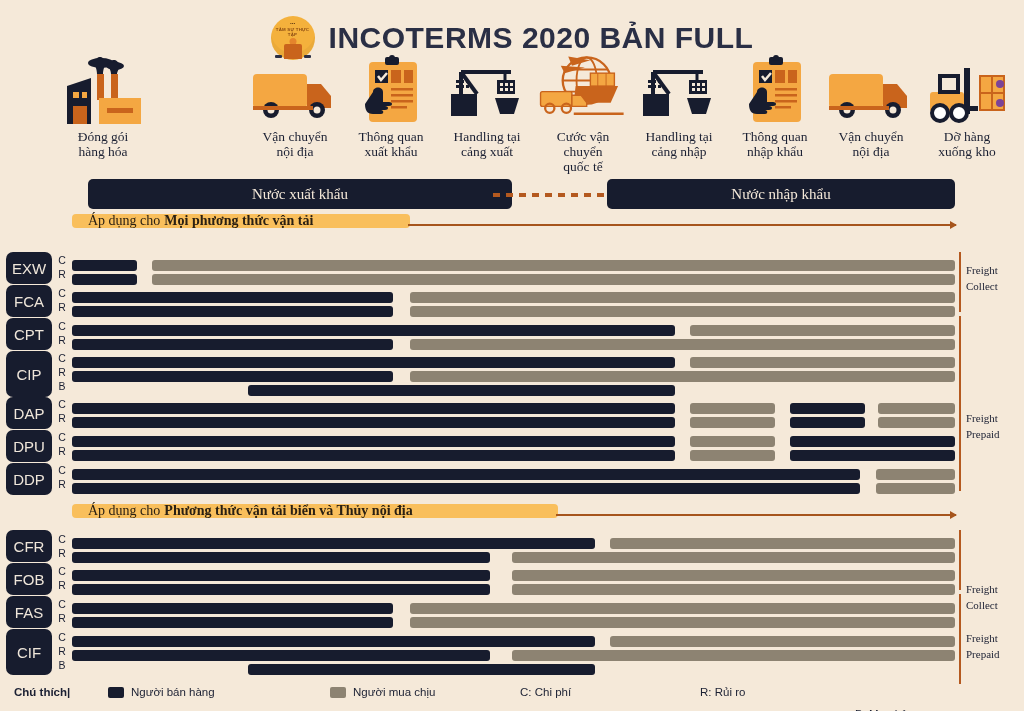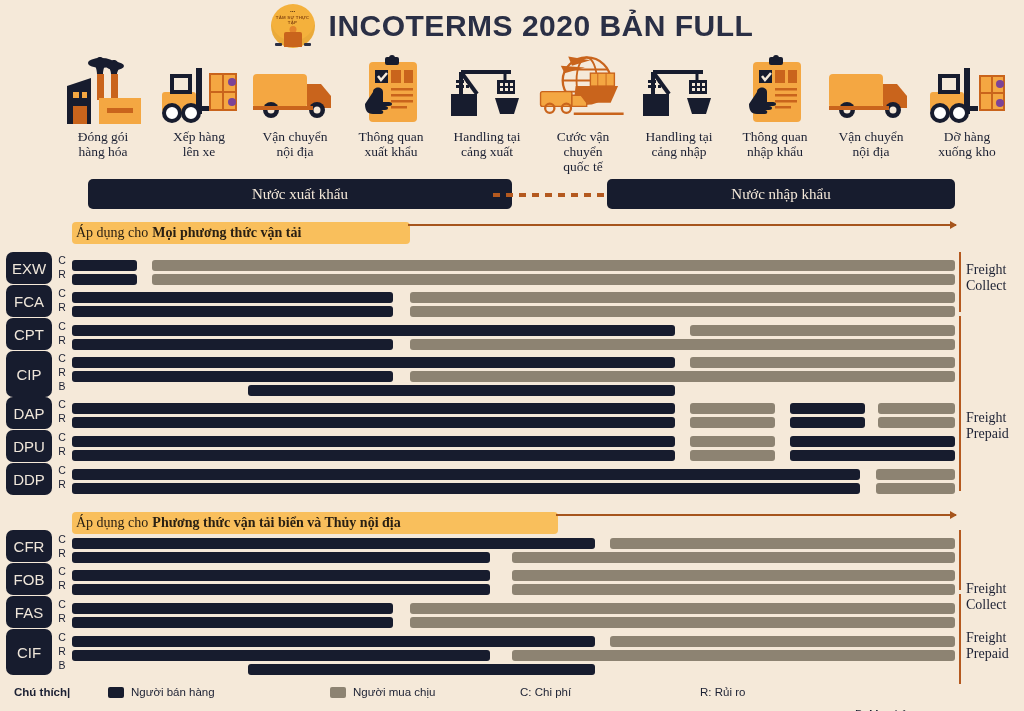--- a/index.html
+++ b/index.html
@@ -7,21 +7,21 @@
     width:1024px;height:711px;
     background:#f5e9d9;
     font-family:"Liberation Serif", serif;
     color:#1b2033;
     overflow:hidden;
     position:relative;
   }
   .canvas{position:relative;width:1024px;height:711px;}
 
   
-  .header{position:absolute;left:0;top:0;width:1024px;height:52px;display:flex;align-items:center;justify-content:center;}
+  .header{position:absolute;left:0;top:12px;width:1024px;height:52px;display:flex;align-items:center;justify-content:center;}
   .logo{width:44px;height:44px;border-radius:50%;background:#f4b13c;position:relative;margin-right:14px;
         box-shadow:inset 0 -7px 0 rgba(0,0,0,0.04);}
   .logo .l-txt{position:absolute;left:0;right:0;top:11px;text-align:center;font-family:"Liberation Sans",sans-serif;
         font-size:4.4px;font-weight:bold;line-height:5px;color:#8a4a12;letter-spacing:.2px;}
   .logo .l-bees{position:absolute;left:0;right:0;top:5px;text-align:center;font-size:5px;color:#4a2a0c;}
   .logo .l-body{position:absolute;left:50%;bottom:1px;transform:translateX(-50%);width:18px;height:15px;
         background:#c9641c;border-radius:2px 2px 0 0;}
   .logo .l-head{position:absolute;left:50%;bottom:15px;transform:translateX(-50%);width:7px;height:7px;border-radius:50%;background:#e4842c;}
   .logo .l-armL{position:absolute;left:4px;bottom:2px;width:7px;height:3px;background:#2a2f45;border-radius:1px;}
   .logo .l-armR{position:absolute;right:4px;bottom:2px;width:7px;height:3px;background:#2a2f45;border-radius:1px;}
@@ -35,43 +35,43 @@
 
   svg{display:block;}
 
   
   .cbar{position:absolute;height:30px;background:#171c2e;border-radius:5px;display:flex;align-items:center;justify-content:center;
         color:#f5e9d9;font-size:15px;}
   .dots{position:absolute;top:193px;left:493px;width:113px;height:4px;
         background-image:repeating-linear-gradient(to right,#b4591f 0 7px,transparent 7px 13px);}
 
   
-  .banner{position:absolute;height:22px;background:#f9bf5c;border-radius:4px;display:flex;align-items:center;
-          padding:0 4px;font-size:14px;color:#2a2013;white-space:nowrap;box-sizing:border-box;margin-top:8px;}
+  .banner{position:absolute;height:14px;background:#f9bf5c;border-radius:4px;display:flex;align-items:center;
+          padding:0 16px;font-size:14px;color:#2a2013;white-space:nowrap;box-sizing:border-box;}
   .banner b{font-weight:bold;margin-left:4px;}
   .b-arrow{position:absolute;height:2px;background:#a6551d;}
   .b-arrow:after{content:"";position:absolute;right:-1px;top:-3px;border-left:7px solid #a6551d;
         border-top:4px solid transparent;border-bottom:4px solid transparent;}
 
   
   .chip{position:absolute;left:6px;width:46px;background:#171c2e;border-radius:7px;color:#efe6da;
         display:flex;align-items:center;justify-content:center;font-size:15px;font-family:"Liberation Sans",sans-serif;}
 
   
   .crb{position:absolute;left:56px;width:12px;text-align:center;font-size:10.5px;
        font-family:"Liberation Sans",sans-serif;color:#1b2033;line-height:10px;}
 
   
   .seg{position:absolute;height:11px;border-radius:3px;}
   .seg.sell{background:#171c2e;}
   .seg.buy{background:#8d8372;}
 
   
   .vline{position:absolute;left:959px;width:2px;background:#b4591f;}
-  .fl{position:absolute;left:966px;width:58px;font-size:14px;line-height:16px;color:#1b2033;text-align:left;}
+  .fl{position:absolute;left:966px;width:58px;font-size:11px;line-height:16px;color:#1b2033;text-align:left;}
 
   
   .legend{position:absolute;left:0;top:682px;width:924px;height:29px;font-family:"Liberation Sans",sans-serif;}
   .lg-item{position:absolute;top:4px;font-size:11.5px;color:#1b2033;display:flex;align-items:center;}
   .sw{width:16px;height:11px;border-radius:2px;margin-right:7px;display:inline-block;}
   .lg-title{font-weight:bold;}
 </style>
 </head>
 <body>
 
@@ -102,39 +102,20 @@
     <rect x="38" y="42" width="42" height="26" fill="#f4a742"></rect>
     <rect x="46" y="52" width="26" height="5" fill="#c9641c"></rect>
     <path d="M6 30 L30 22 L30 68 L6 68z" fill="#171c2e"></path>
     <rect x="12" y="36" width="6" height="6" fill="#f4a742"></rect>
             <rect x="21" y="36" width="5" height="6" fill="#f4a742"></rect>
     <rect x="12" y="50" width="14" height="18" fill="#c9641c"></rect>
     <rect x="30" y="46" width="7" height="6" fill="#f5e9d9"></rect>
   </svg>
         </div>
         <div class="icon-cap">Đóng gói<br>hàng hóa</div>
-      </div>
-      <div class="icon-col" style="left: 151px;">
-        <div class="icon-art">
-          <svg width="90" height="70" viewBox="0 0 90 70">
-    <rect x="8" y="36" width="34" height="20" rx="3" fill="#f4a742"></rect>
-    <path d="M18 20 h18 v16 h-18z" fill="none" stroke="#171c2e" stroke-width="4"></path>
-    <rect x="42" y="12" width="6" height="46" fill="#171c2e"></rect>
-    <rect x="38" y="50" width="18" height="5" fill="#171c2e"></rect>
-    <circle cx="18" cy="57" r="8" fill="#fff" stroke="#171c2e" stroke-width="4"></circle>
-    <circle cx="37" cy="57" r="8" fill="#fff" stroke="#171c2e" stroke-width="4"></circle>
-    <rect x="56" y="18" width="26" height="36" fill="#f4a742"></rect>
-    <rect x="56" y="18" width="26" height="36" fill="none" stroke="#c9641c" stroke-width="2"></rect>
-    <line x1="69" y1="18" x2="69" y2="54" stroke="#c9641c" stroke-width="2"></line>
-    <line x1="56" y1="36" x2="82" y2="36" stroke="#c9641c" stroke-width="2"></line>
-    <circle cx="78" cy="26" r="4" fill="#7b4397"></circle>
-            <circle cx="78" cy="46" r="4" fill="#7b4397"></circle>
-  </svg>
-        </div>
-        <div class="icon-cap">Xếp hàng<br>lên xe</div>
       </div>
       <div class="icon-col" style="left: 247px;">
         <div class="icon-art">
           <svg width="92" height="70" viewBox="0 0 92 70">
     <rect x="4" y="18" width="54" height="34" rx="4" fill="#f4a742"></rect>
     <path d="M58 28 h14 l10 12 v12 h-24z" fill="#c9641c"></path>
     <rect x="62" y="31" width="10" height="9" fill="#c9641c"></rect>
     <circle cx="22" cy="54" r="8" fill="#171c2e"></circle>
             <circle cx="22" cy="54" r="3.5" fill="#f5e9d9"></circle>
     <circle cx="68" cy="54" r="8" fill="#171c2e"></circle>

